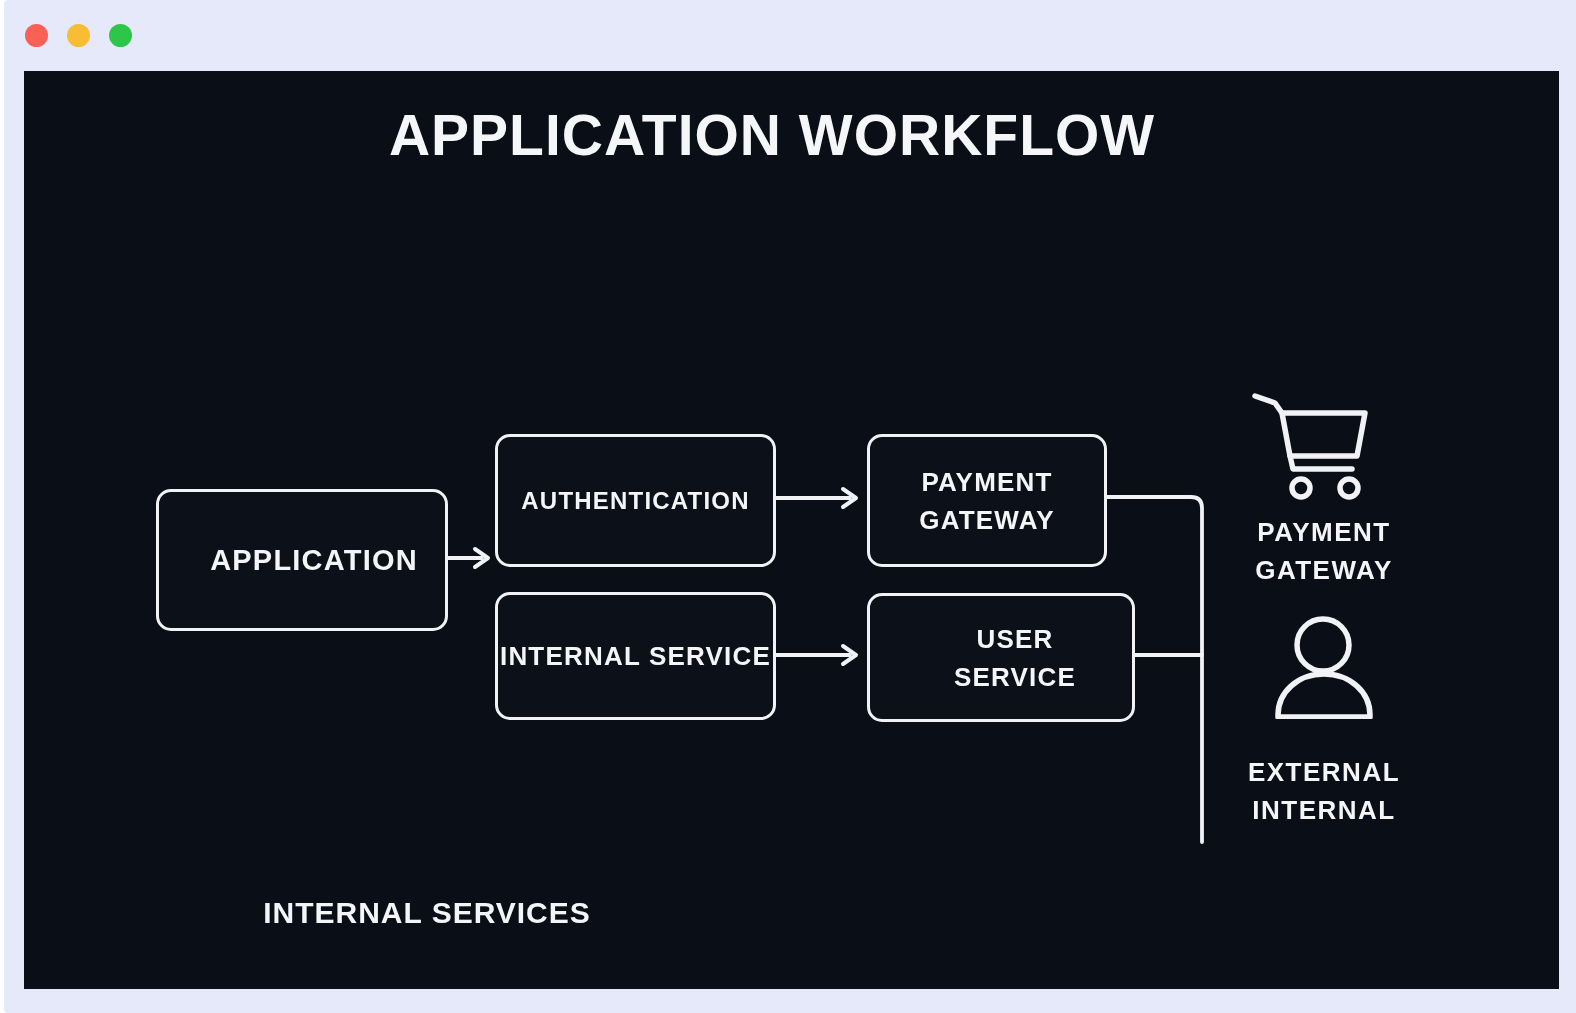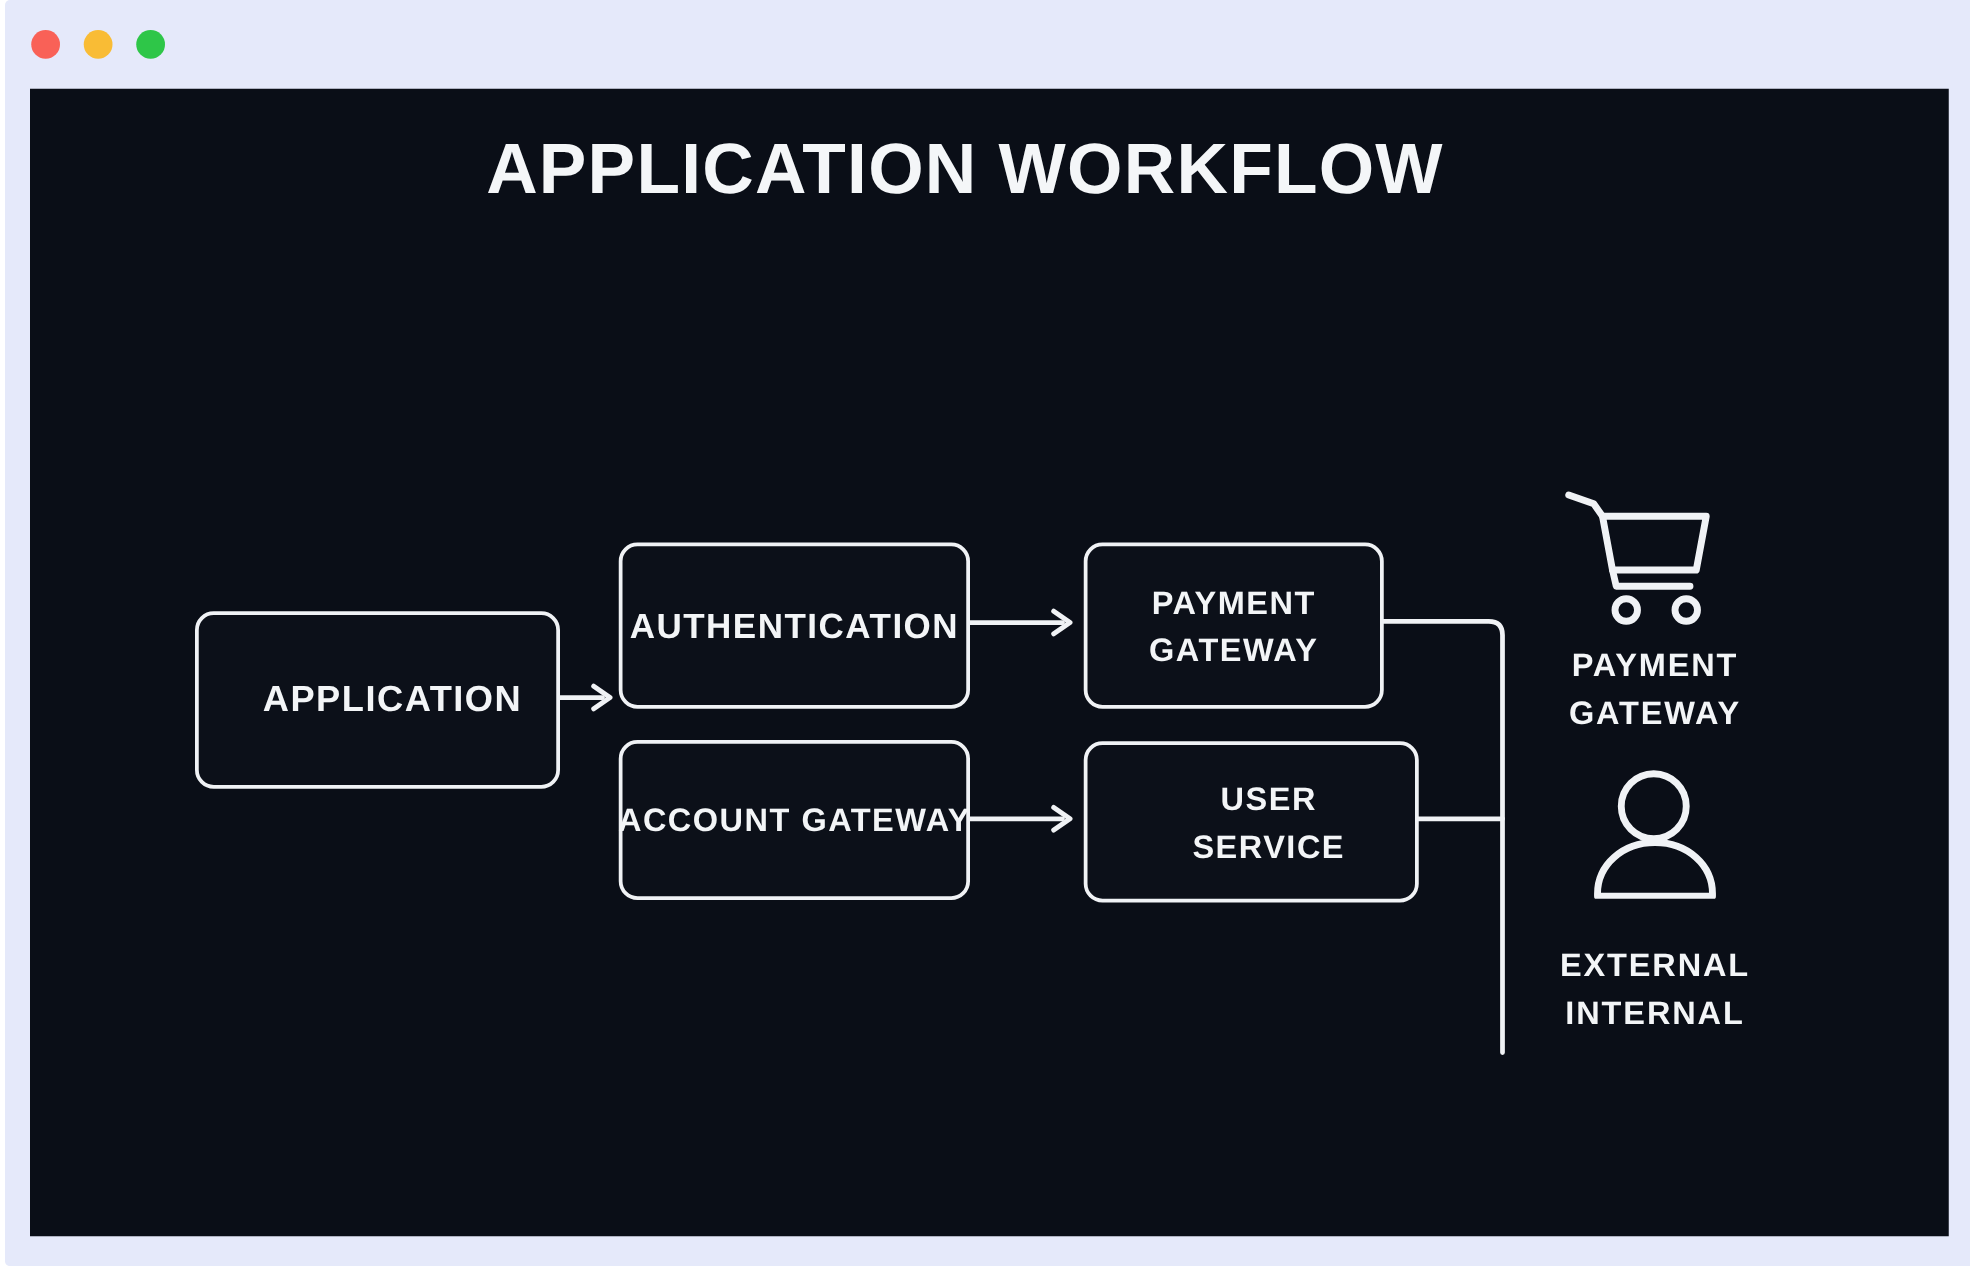--- a/index.html
+++ b/index.html
@@ -23,21 +23,21 @@
   .edges{position:absolute;left:0;top:0;width:1535px;height:918px;}
   .edge-line{stroke:#F0F2F5;stroke-width:3.8;fill:none;stroke-linecap:round;}
   .edge-head{stroke:#F0F2F5;stroke-width:4;fill:none;stroke-linecap:round;stroke-linejoin:round;}
 
   .node{position:absolute;border:3.5px solid #F0F2F5;border-radius:15px;
         background:#0C1019;display:flex;flex-direction:column;align-items:center;
         justify-content:center;text-align:center;font-weight:600;
         letter-spacing:1.2px;color:#F3F5F7;}
   .node .l{line-height:38px;white-space:nowrap;}
   #node-application{left:132px;top:418px;width:262px;height:136px;font-size:29px;padding-left:24px;}
-  #node-authentication{left:471px;top:363px;width:275px;height:127px;font-size:28px;}
+  #node-authentication{left:471px;top:363px;width:275px;height:127px;font-size:24px;}
   #node-account-service{left:471px;top:521px;width:275px;height:122px;font-size:26px;}
   #node-payment-gateway{left:843px;top:363px;width:234px;height:127px;font-size:26px;}
   #node-user-identity{left:843px;top:522px;width:234px;height:123px;font-size:26px;padding-left:28px;}
 
   .external-col{position:absolute;left:1200px;top:320px;width:200px;
         display:flex;flex-direction:column;align-items:center;}
   .ext-icon{stroke:#F0F2F5;fill:none;stroke-linecap:round;stroke-linejoin:round;}
   .cart-svg{margin-right:30px;}
   .ext-label{margin-top:12px;text-align:center;font-size:26px;font-weight:600;
         letter-spacing:1.5px;line-height:38px;color:#F3F5F7;}
@@ -94,21 +94,21 @@
 
       <div class="node" id="node-application">
         <div class="l">APPLICATION</div>
       </div>
 
       <div class="node" id="node-authentication">
         <div class="l">AUTHENTICATION</div>
       </div>
 
       <div class="node" id="node-account-service">
-        <div class="l">ACCOUNT GATEWAY</div>
+        <div class="l">INTERNAL SERVICE</div>
       </div>
 
       <div class="node" id="node-payment-gateway">
         <div class="l">PAYMENT</div>
         <div class="l">GATEWAY</div>
       </div>
 
       <div class="node" id="node-user-identity">
         <div class="l">USER</div>
         <div class="l">SERVICE</div>
@@ -134,16 +134,17 @@
           <path d="M4 102 V100 C4 77 24 59 50 59 C76 59 96 77 96 100 V102 Z"></path>
         </svg>
 
         <div class="ext-label db">
           <div>EXTERNAL</div>
           <div>INTERNAL</div>
         </div>
 
       </div>
 
+      <div class="footer-label" id="footer-internal">INTERNAL SERVICES</div>
 
     </div>
   </div>
 </div>
 
 </body></html>

